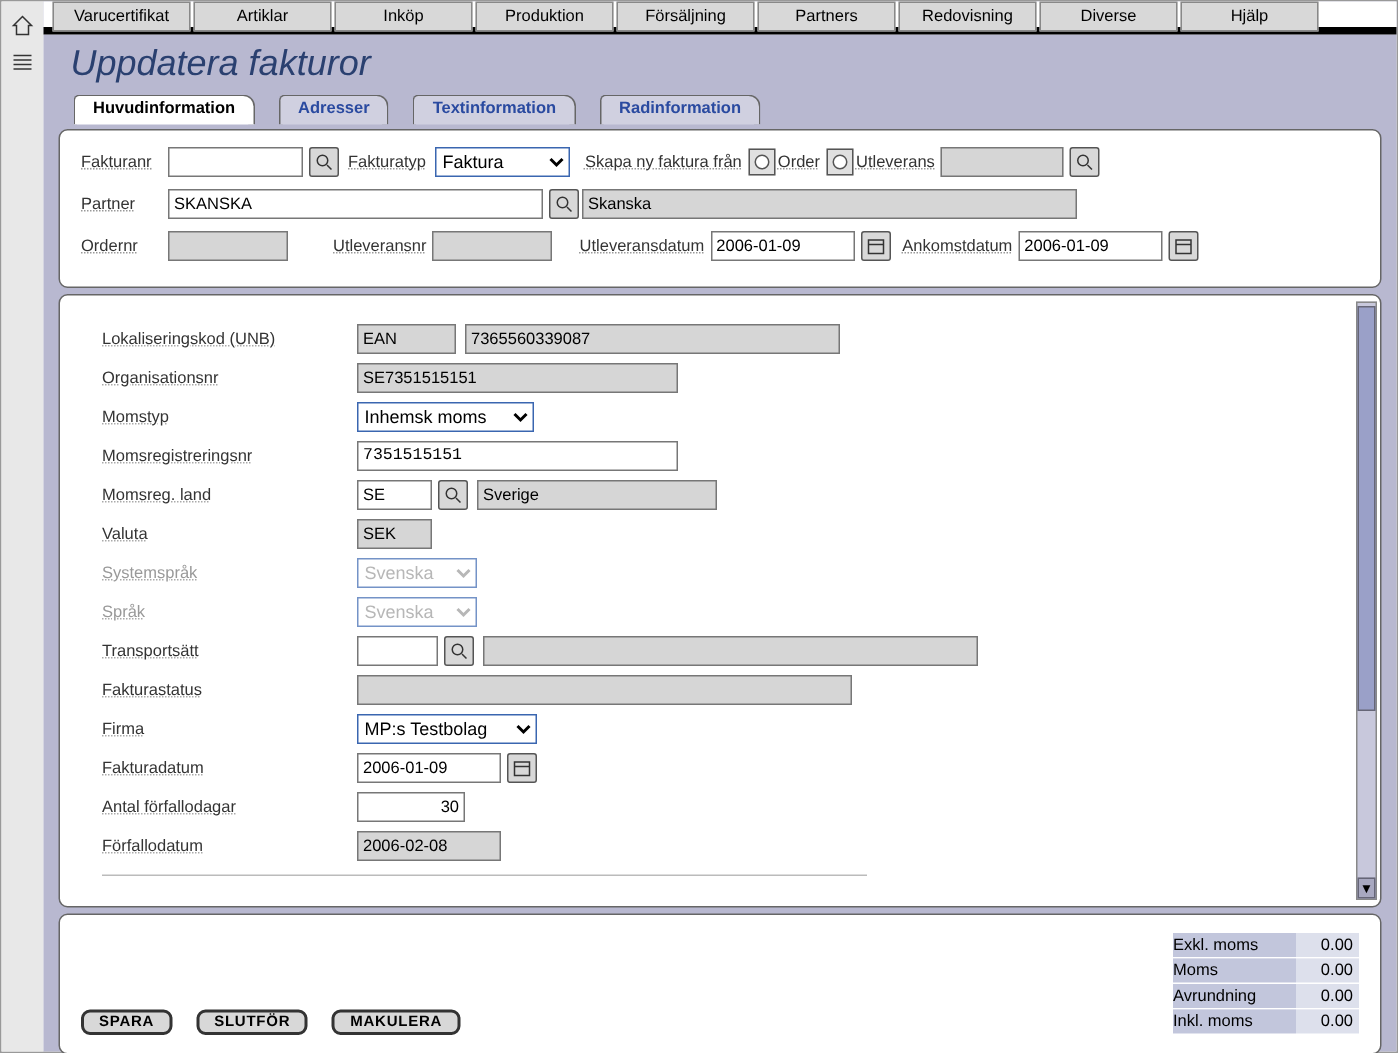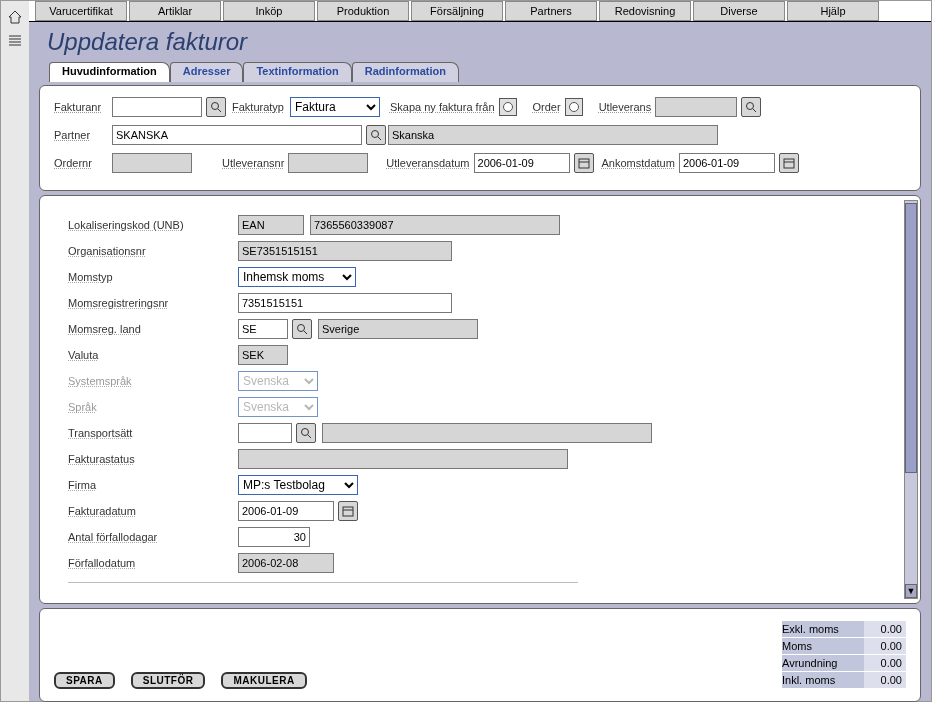--- a/index.html
+++ b/index.html
@@ -4,45 +4,45 @@
 <style>
 * { box-sizing: border-box; margin: 0; padding: 0; }
 body { font-family: Arial, sans-serif; font-size: 11px; background: #fff; width: 932px; height: 702px; overflow: hidden; }
 
 .outer { display: flex; width: 100%; height: 100%; border: 1px solid #999; }
 .left-rail { width: 28px; background: #e8e8e8; padding-top: 8px; display: flex; flex-direction: column; align-items: center; gap: 6px; }
 .left-rail svg { width: 16px; height: 16px; }
 
 .main { flex: 1; display: flex; flex-direction: column; background: #b8b8d0; }
 
-.top-tabs { display: flex; background: #fff; height: 22px; border-bottom: 1px solid #000000; padding-left: 6px; }
+.top-tabs { display: flex; background: #fff; height: 22px; border-bottom: 5px solid #000000; padding-left: 6px; }
 .top-tab { width: 92px; height: 20px; background: #d8d8d8; border: 1px solid #888; margin-right: 2px; text-align: center; line-height: 18px; font-size: 11px; cursor: pointer; }
 
 .page-title { font-size: 24px; color: #2a4070; padding: 6px 18px 4px 18px; font-weight: normal; font-style: italic; }
 
 .content { margin: 2px 10px 6px 10px; flex: 1; display: flex; flex-direction: column; gap: 4px; }
 
 .tab-strip { display: flex; padding-left: 10px; height: 20px; position: relative; z-index: 2; margin-bottom: -1px; }
-.tab { padding: 2px 12px; border: 1px solid #666; border-bottom: none; background: #d0d0e0; color: #2a4aa0; font-weight: bold; font-size: 11px; cursor: pointer; margin-right: 0; border-radius: 4px 8px 0 0; }
+.tab { padding: 2px 12px; border: 1px solid #666; border-bottom: none; background: #d0d0e0; color: #2a4aa0; font-weight: bold; font-size: 11px; cursor: pointer; margin-right: 16px; border-radius: 4px 8px 0 0; }
 .tab.active { background: #fff; color: #000; }
 
 .panel { background: #fff; border: 1px solid #666; border-radius: 6px; padding: 8px 14px; }
 .panel.header-panel { padding: 10px 14px; }
 
 .row { display: flex; align-items: center; margin-bottom: 6px; min-height: 22px; }
 .lbl { text-decoration: underline dotted; text-decoration-color: #999; color: #333; }
 
 input.fld, .fld { height: 20px; border: 1px solid #777; background: #fff; font-size: 11px; padding: 1px 3px; }
 .fld.ro { background: #d6d6d6; }
 select.sel { height: 20px; border: 1px solid #3a66b0; background: #fff; font-size: 12px; }
 
 .icon-btn { width: 20px; height: 20px; border: 1px solid #555; background: #d8d8d8; display: inline-flex; align-items: center; justify-content: center; cursor: pointer; border-radius: 2px; }
 .icon-btn svg { width: 12px; height: 12px; }
 
-.radio-wrap { display: inline-flex; align-items: center; gap: 16px; margin-right: 4px; }
+.radio-wrap { display: inline-flex; align-items: center; gap: 2px; margin-right: 4px; }
 .radio-box { width: 18px; height: 18px; border: 1px solid #555; display: inline-flex; align-items: center; justify-content: center; background: #e0e0e0; }
 .radio-box span { width: 10px; height: 10px; border: 1px solid #555; border-radius: 50%; background: #fff; }
 
 .scroll-panel { position: relative; flex: 1; overflow: hidden; }
 .scroll-body { padding: 8px 24px 8px 14px; }
 .scroll-bar { position: absolute; right: 2px; top: 4px; bottom: 4px; width: 14px; background: #c8c8dc; border: 1px solid #888; }
 .scroll-thumb { position: absolute; left: 0; right: 0; top: 2px; height: 270px; background: #9aa0c8; border: 1px solid #667; }
 .scroll-arrow { position: absolute; left: 0; right: 0; height: 14px; background: #a8a8c0; border: 1px solid #667; display: flex; align-items: center; justify-content: center; font-size: 9px; }
 .scroll-arrow.down { bottom: 0; }
 
@@ -192,21 +192,21 @@
           <div class="form-row">
               <span class="form-lbl">Organisationsnr</span>
             <input class="fld ro" style="width: 214px;" value="SE7351515151">
           </div>
           <div class="form-row">
               <span class="form-lbl">Momstyp</span>
             <select class="sel" style="width:118px"><option>Inhemsk moms</option></select>
           </div>
           <div class="form-row">
               <span class="form-lbl">Momsregistreringsnr</span>
-            <input class="fld" style="width: 214px;" value="7351515151">
+            <input class="fld" style="width: 214px; font-family: Liberation Mono, monospace;" value="7351515151">
           </div>
           <div class="form-row">
               <span class="form-lbl">Momsreg. land</span>
             <input class="fld" style="width: 50px;" value="SE">
             <span style="width:4px"></span>
             <span class="icon-btn">
                 <svg viewBox="0 0 12 12">
                   <circle cx="5" cy="5" r="3.5" fill="none" stroke="#333"></circle>
                   <line x1="8" y1="8" x2="11" y2="11" stroke="#333"></line>
                 </svg>

